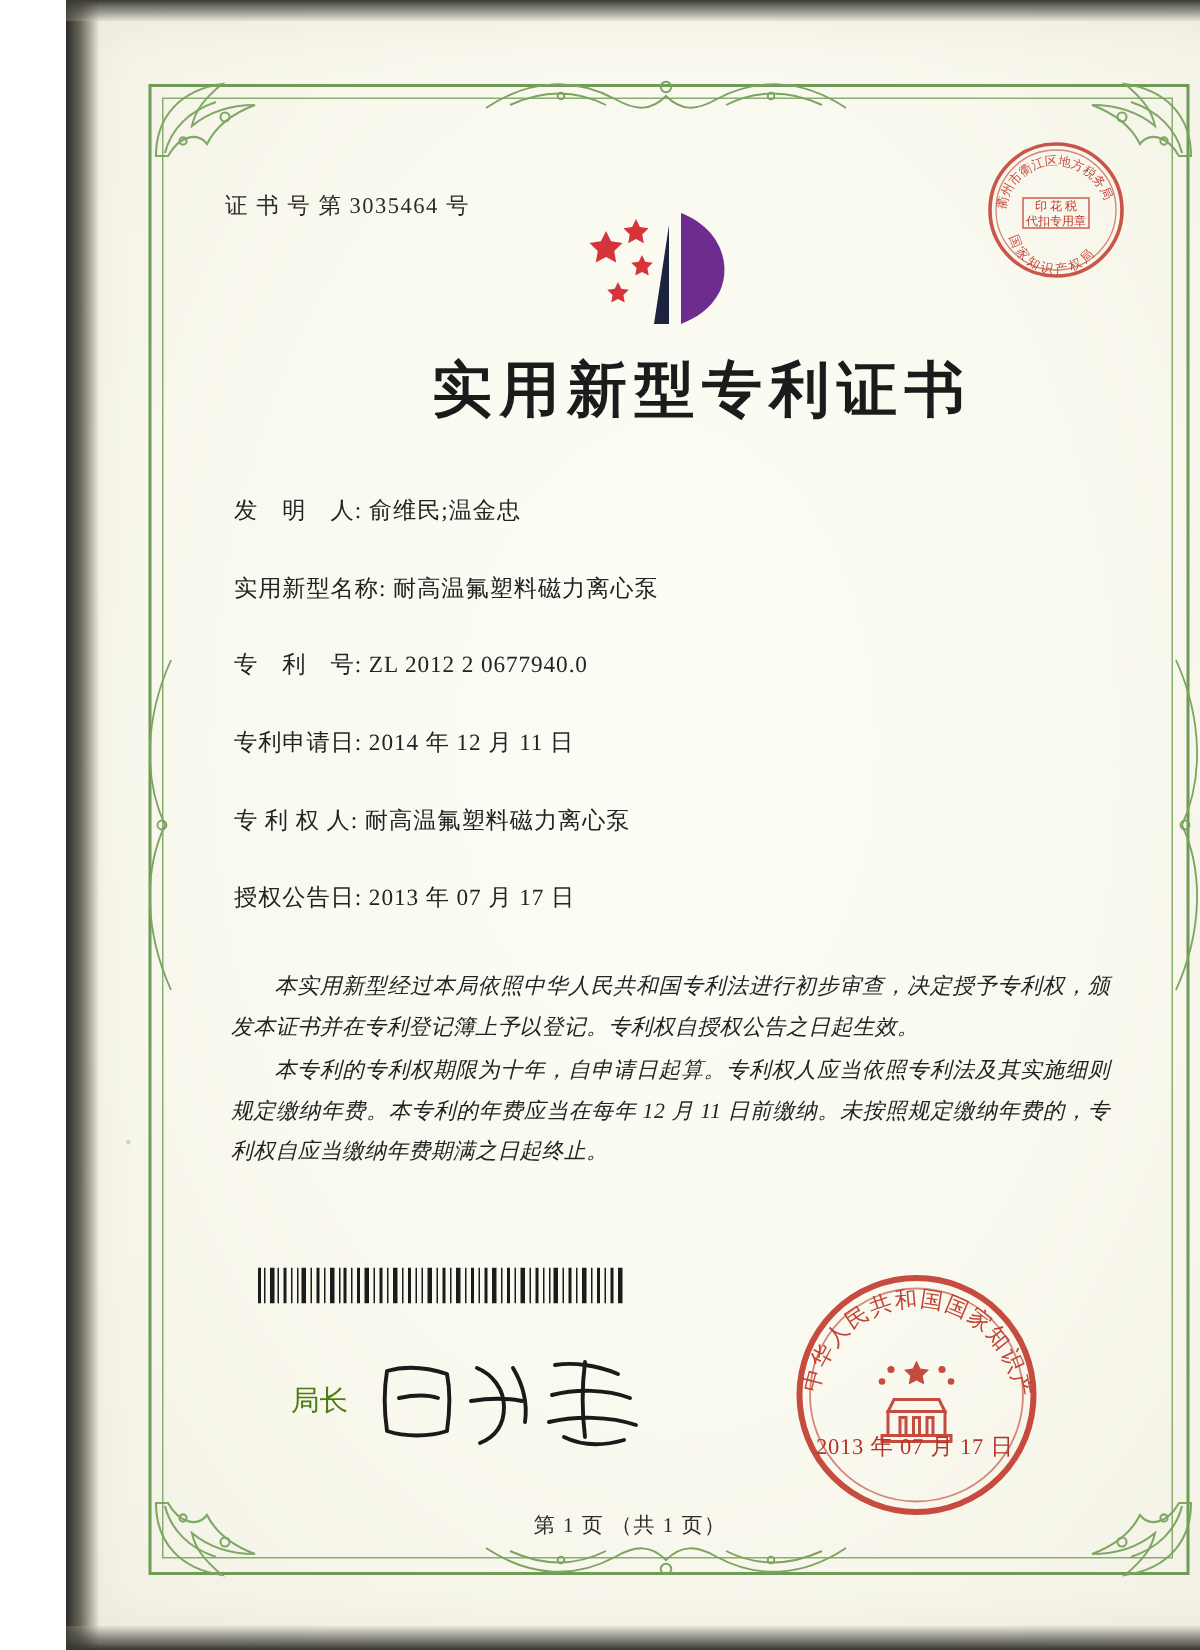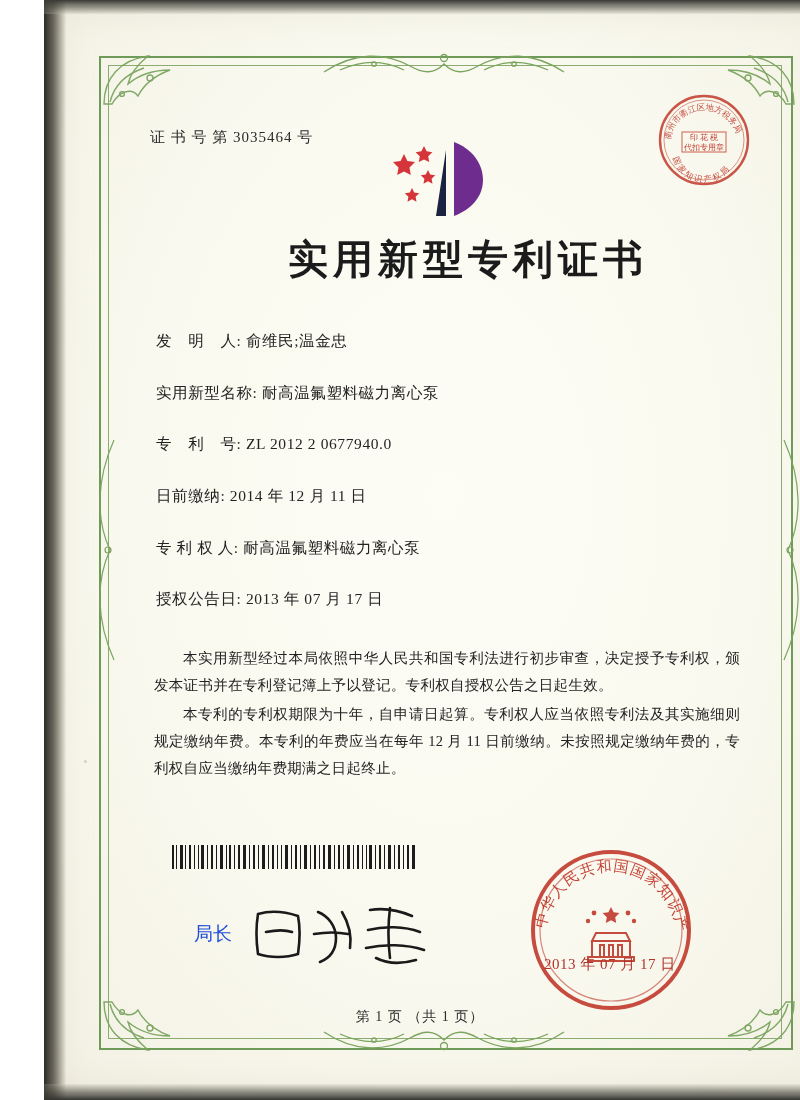--- a/index.html
+++ b/index.html
@@ -166,37 +166,38 @@
     width: 586px;
     font-size: 14.5px;
     line-height: 27px;
     color: #232323;
     text-align: justify;
     letter-spacing: 0.3px;
   }
   .body-text p {
     margin: 0 0 2px 0;
     text-indent: 2em;
+    font-style: italic;
   }
 
   .barcode {
     position: absolute;
     left: 128px; top: 845px;
     width: 244px; height: 24px;
   }
 
   .signature-row {
     position: absolute;
     left: 150px; top: 900px;
     display: flex;
     align-items: center;
   }
   .sig-label {
     font-size: 19px;
-    color: #1d4ed8;
+    color: #4d7c0f;
     margin-right: 10px;
   }
   .sig-mark {
     width: 200px; height: 68px;
   }
 
   .red-stamp-big {
     position: absolute;
     left: 482px; top: 845px;
     width: 170px; height: 170px;
@@ -350,21 +351,21 @@
     </div>
     <div class="field-row">
       <span class="field-label">实用新型名称:</span>
       <span class="field-value">耐高温氟塑料磁力离心泵</span>
     </div>
     <div class="field-row">
       <span class="field-label">专　利　号:</span>
       <span class="field-value">ZL 2012 2 0677940.0</span>
     </div>
     <div class="field-row">
-      <span class="field-label">日前缴纳:</span>
+      <span class="field-label">专利申请日:</span>
       <span class="field-value">2014 年 12 月 11 日</span>
     </div>
     <div class="field-row">
       <span class="field-label">专 利 权 人:</span>
       <span class="field-value">耐高温氟塑料磁力离心泵</span>
     </div>
     <div class="field-row">
       <span class="field-label">授权公告日:</span>
       <span class="field-value">2013 年 07 月 17 日</span>
     </div>

